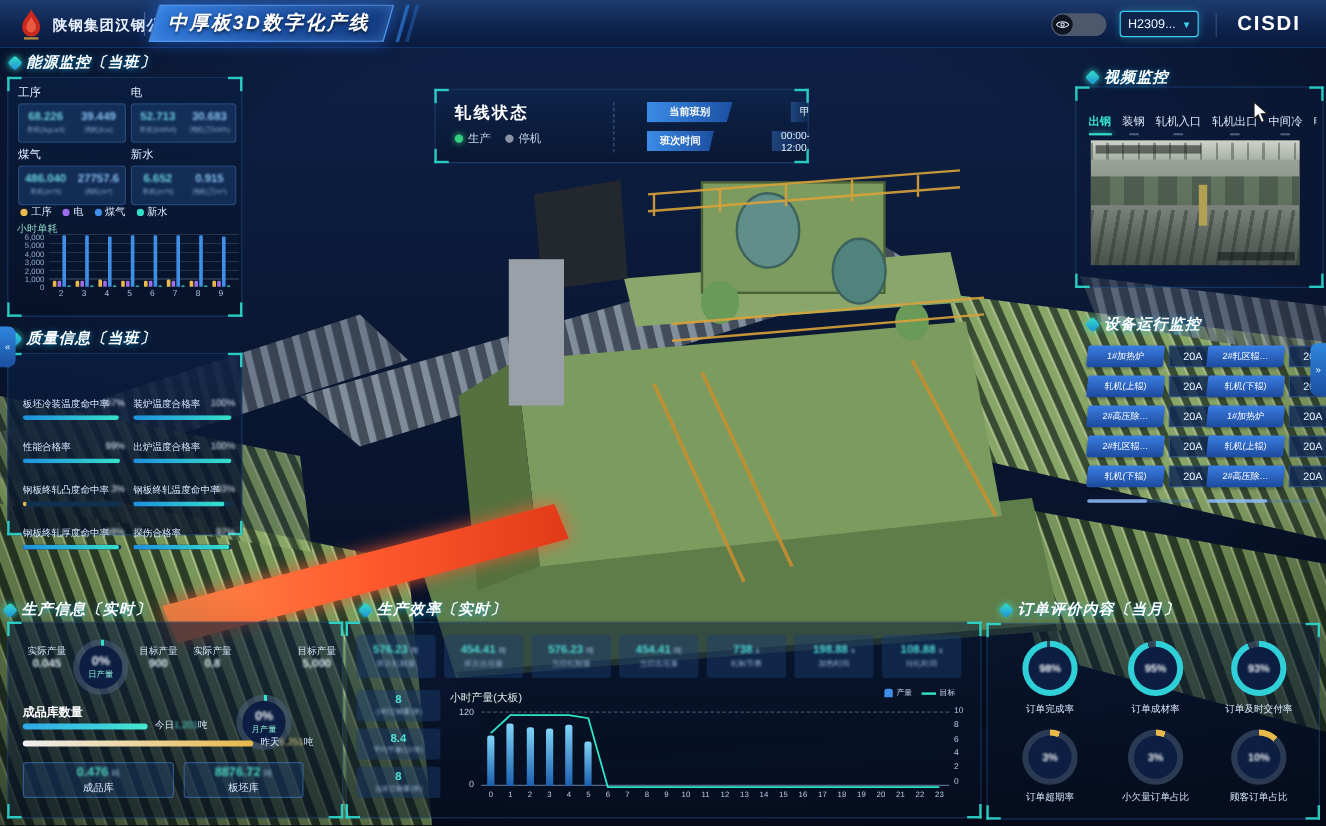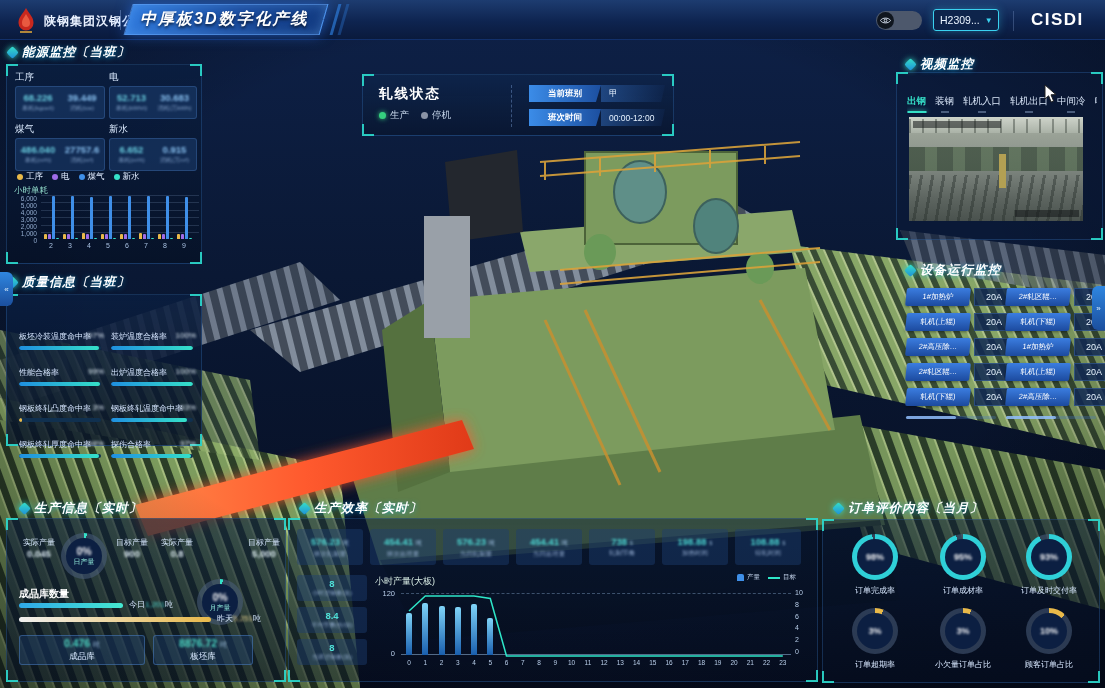--- a/index.html
+++ b/index.html
@@ -87,21 +87,21 @@
     display:flex;align-items:center;justify-content:center;cursor:pointer;z-index:25;}
 
   
   #status-box{left:362px;top:74px;width:312px;height:62px;
     background:linear-gradient(180deg,rgba(14,36,74,.9),rgba(8,22,48,.85));}
   .st-title{left:16px;top:10px;font-size:13.5px;font-weight:bold;color:#fff;letter-spacing:2px;}
   .st-legend{left:16px;top:34px;display:flex;gap:12px;}
   .st-legend .li{display:flex;align-items:center;gap:4px;font-size:9.5px;color:#c8d8ec;}
   .st-legend .dot{width:7px;height:7px;border-radius:50%;}
   .st-div{left:148px;top:10px;width:1px;height:42px;border-left:1px dashed rgba(130,170,230,.4);}
-  .st-row{left:166px;width:136px;height:17px;display:flex;}
+  .st-row{left:176px;width:136px;height:17px;display:flex;gap:48px;}
   .st-pill{width:72px;background:linear-gradient(90deg,#3b8ce8,#1c4fa0);clip-path:polygon(0 0,100% 0,93% 100%,0 100%);
     font-size:8.5px;font-weight:bold;color:#fff;display:flex;align-items:center;justify-content:center;}
   .st-val{flex:1;background:linear-gradient(90deg,rgba(44,96,170,.6),rgba(18,46,96,.25));
     clip-path:polygon(0 0,100% 0,94% 100%,0 100%);font-size:8.5px;color:#e6f2ff;
     display:flex;align-items:center;padding-left:8px;}
 
   
   #video-box{left:896px;top:72px;width:207px;height:168px;background:rgba(10,26,54,.4);}
   .vtabs{left:10px;top:22px;width:190px;display:flex;gap:9px;overflow:hidden;white-space:nowrap;text-align:center;}
   .vtab{font-size:9.5px;color:#d9e6f8;cursor:pointer;position:relative;padding-bottom:5px;flex:0 0 auto;}
@@ -621,21 +621,21 @@
       </div>
   <div class="abs eq-scroll" style="left:0;top:128px;width:90px;">
         <i></i>
       </div>
   <div class="abs eq-scroll" style="left:100px;top:128px;width:90px;">
         <i></i>
       </div>
 </div>
 <div class="handle abs" style="left:1092px;top:286px;width:13px;height:44px;border-radius:6px 0 0 6px;">»</div>
 
-<div class="ptitle" style="left:20px;top:500px;">
+<div class="ptitle" style="left:4px;top:500px;">
   <span class="dicon"></span>
   <span>生产信息〔实时〕</span>
 </div>
 <div class="pbox" id="prod-box">
   <div class="cr"></div>
 
   <div class="abs" style="left:10px;top:18px;width:44px;text-align:center;">
     <div class="g-small-label">实际产量</div>
     <div class="g-val blur">0.045</div>
   </div>

